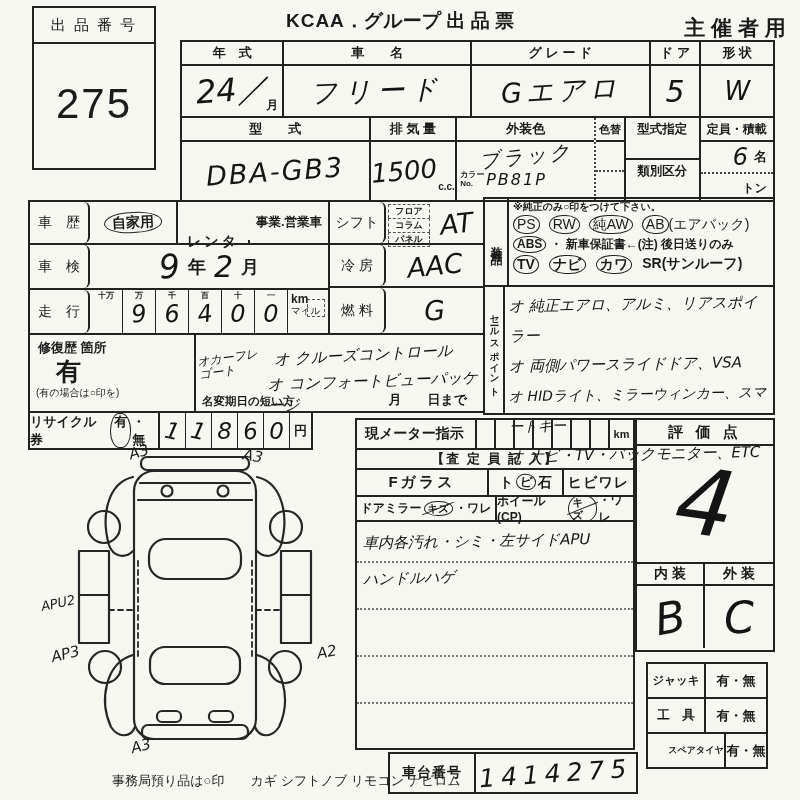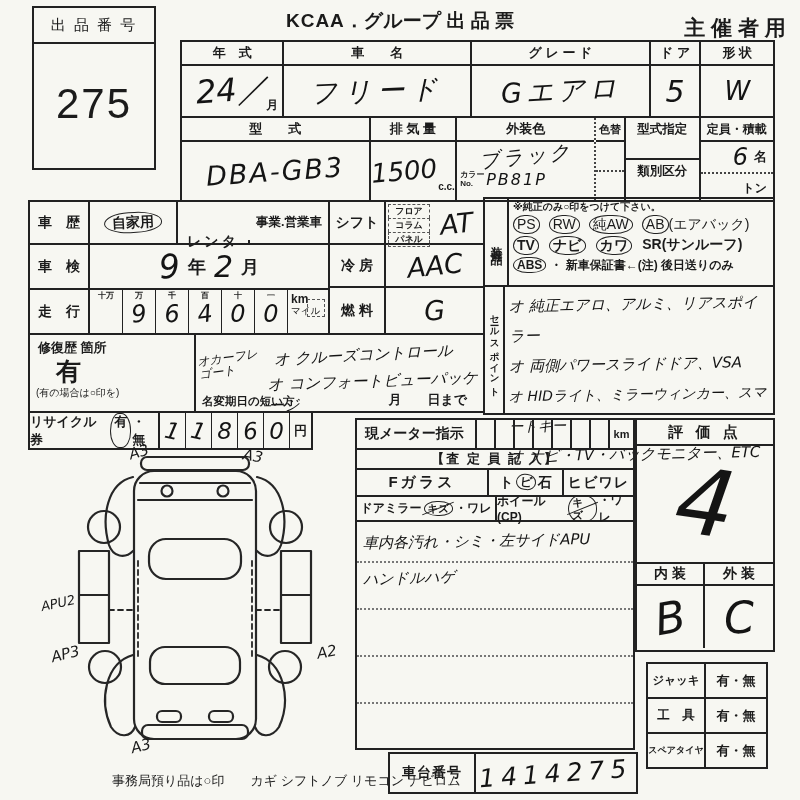--- a/index.html
+++ b/index.html
@@ -29,21 +29,21 @@
   .col+.col{border-left:2px solid #222;}
   .chead{height:24px;border-bottom:2px solid #222;display:flex;align-items:center;justify-content:center;
     font-weight:bold;font-size:13px;box-sizing:border-box;}
   .cval{position:relative;height:calc(100% - 24px);display:flex;align-items:center;justify-content:center;}
   .dotleft{border-left:2px dotted #444 !important;}
   
   #histRow{left:28px;top:200px;width:302px;height:45px;display:flex;}
   #shakenRow{left:28px;top:243px;width:302px;height:47px;display:flex;}
   #mileRow{left:28px;top:288px;width:302px;height:47px;display:flex;}
   .rl{width:60px;border-right:2px solid #222;display:flex;align-items:center;justify-content:center;
-    font-weight:bold;font-size:14px;box-sizing:border-box;}
+    font-weight:normal;font-size:14px;box-sizing:border-box;border-radius:6px;}
   #repairBox{left:28px;top:333px;width:168px;height:80px;}
   #cautionBox{left:194px;top:333px;width:291px;height:80px;}
   #recycleRow{left:28px;top:411px;width:285px;height:39px;display:flex;}
   
   #shiftBox{left:328px;top:200px;width:157px;height:135px;}
   .srow{height:43px;display:flex;box-sizing:border-box;border-bottom:2px solid #222;}
   .srow:last-child{border-bottom:none;height:45px;}
   .srow .rl{width:56px;}
   
   #equipBox{left:483px;top:197px;width:292px;height:90px;display:flex;}
@@ -57,21 +57,21 @@
     font-weight:bold;font-size:13px;box-sizing:border-box;letter-spacing:2px;}
   #glassRow{height:27px;border-bottom:2px solid #222;display:flex;box-sizing:border-box;}
   #mirrorRow{height:25px;border-bottom:2px solid #222;display:flex;box-sizing:border-box;}
   .nrow{box-sizing:border-box;border-bottom:2px dotted #777;padding:2px 6px 0 6px;}
   
   #chassisBox{left:388px;top:752px;width:250px;height:42px;display:flex;}
   
   #evalBox{left:635px;top:418px;width:140px;height:234px;}
   #accBox{left:646px;top:662px;width:122px;height:107px;}
   .arow{height:35px;display:flex;box-sizing:border-box;border-bottom:2px solid #222;}
-  .arow:last-child{border-bottom:none;height:33px;}
+  .arow:last-child{border-bottom:none;height:33px;padding-left:20px;}
   .arow .al{width:58px;border-right:2px solid #222;display:flex;align-items:center;justify-content:center;
     font-weight:bold;box-sizing:border-box;}
   .arow .av{flex:1;display:flex;align-items:center;justify-content:center;font-weight:bold;font-size:13px;}
   
   #footer{position:absolute;left:112px;top:772px;font-size:13px;color:#222;}
   
   #diagram{position:absolute;left:45px;top:443px;width:300px;height:312px;}
   .mark{position:absolute;font-family:"DejaVu Sans",sans-serif;font-style:italic;font-size:15px;color:#1a1a1a;}
   .dash-box{border:1.6px dashed #555;width:16px;height:16px;}
 </style>
@@ -299,29 +299,29 @@
       <span class="vlab b" style="font-size:12px;letter-spacing:4px;">装備品</span>
     </div>
     <div style="flex:1;padding:1px 4px;">
       <div class="b" style="font-size:10px;">※純正のみ○印をつけて下さい。</div>
       <div style="font-size:14px;font-weight:normal;margin-top:1px;display:flex;align-items:flex-start;gap:9px;">
         <span class="circ">PS</span>
         <span class="circ">RW</span>
         <span class="circ">純AW</span>
         <span><span class="circ">AB</span><span>(エアバック)</span></span>
       </div>
+      <div style="font-size:12px;font-weight:bold;margin-top:2px;display:flex;align-items:center;gap:4px;">
+        <span class="circ">ABS</span>
+        <span>・ 新車保証書←(注) 後日送りのみ</span>
+      </div>
       <div style="font-size:14px;font-weight:bold;margin-top:2px;display:flex;align-items:center;gap:10px;">
         <span class="circ">TV</span>
         <span class="circ">ナビ</span>
         <span class="circ">カワ</span>
         <span>SR(サンルーフ)</span>
-      </div>
-      <div style="font-size:12px;font-weight:bold;margin-top:2px;display:flex;align-items:center;gap:4px;">
-        <span class="circ">ABS</span>
-        <span>・ 新車保証書←(注) 後日送りのみ</span>
       </div>
     </div>
   </div>
 
   <div class="box" id="salesBox">
     <div class="vcell" style="width:20px;">
       <span class="vlab b" style="font-size:9.5px;letter-spacing:1px;">セールスポイント</span>
     </div>
     <div style="flex:1;padding:2px 2px 0 4px;">
       <div class="hw" style="font-size:15px;line-height:30px;transform:rotate(-1deg);">オ 純正エアロ、アルミ、リアスポイラー</div>

